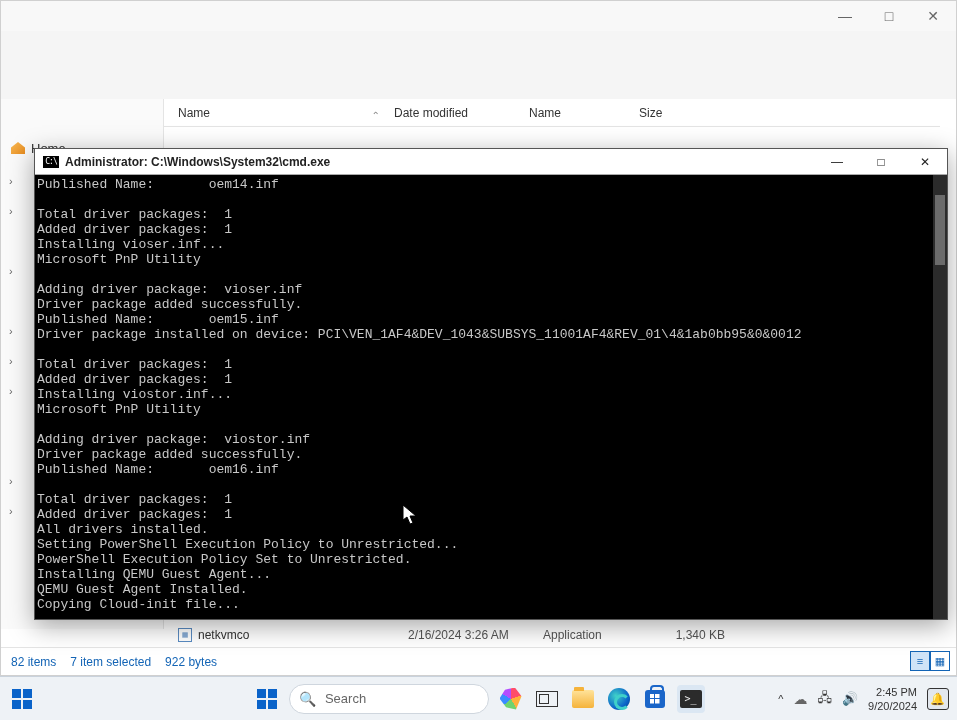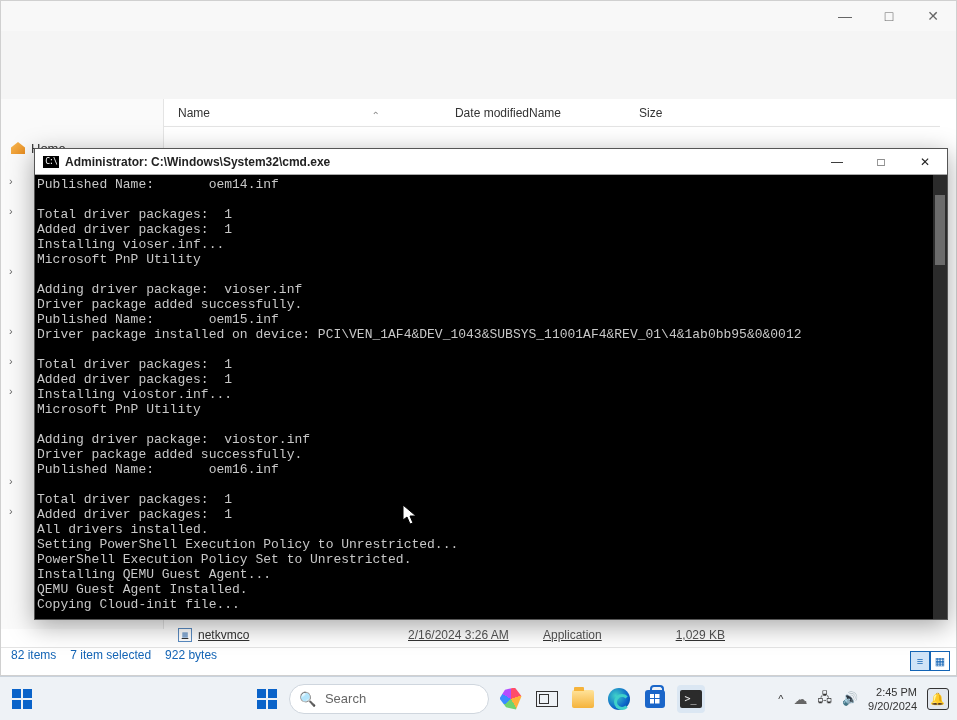--- a/index.html
+++ b/index.html
@@ -48,21 +48,21 @@
     background: #ffffff;
     border-bottom: 1px solid #e4e4e4;
     color: #333;
     font-size: 12px;
   }
   .col-name { flex: 0 0 230px; padding-left: 14px; position: relative; }
   .col-name .sort-caret {
     position: absolute; right: 14px; top: 4px;
     color: #888; font-size: 10px;
   }
-  .col-date { flex: 0 0 135px; text-align: right; }
+  .col-date { flex: 0 0 135px; }
   .col-type { flex: 0 0 110px; }
   .col-size { flex: 0 0 80px; }
   .explorer-sidebar {
     position: absolute;
     left: 0; top: 98px; width: 163px; bottom: 46px;
     background: #fafafa;
     border-right: 1px solid #e4e4e4;
   }
   .sidebar-home {
     position: absolute;
@@ -82,39 +82,38 @@
     left: 8px;
     color: #666;
     font-size: 11px;
   }
   .explorer-file-row {
     position: absolute;
     left: 163px; right: 16px; height: 20px;
     display: flex; align-items: center;
     font-size: 12px; color: #333;
     padding-left: 14px;
-    text-decoration: underline;
   }
   .file-icon {
     width: 14px; height: 14px; margin-right: 6px;
     border: 1px solid #5a8bc2;
     background: #fff;
     font-size: 7px; display:flex; align-items:center; justify-content:center;
     color:#5a8bc2;
   }
   .file-name { flex: 0 0 210px; }
   .file-date { flex: 0 0 135px; color:#555; }
   .file-type { flex: 0 0 110px; color:#555; }
   .file-size { flex: 0 0 80px; color:#555; text-align:right; padding-right:8px;}
   .explorer-status {
     position: absolute;
     left: 0; right: 0; bottom: 0; height: 28px;
     background: #fff;
     border-top: 1px solid #e4e4e4;
-    display: flex; align-items: flex-start;
+    display: flex; align-items: center;
     gap: 14px;
     padding-left: 10px;
     color: #1364b5;
     font-size: 12px;
   }
   .view-toggles {
     position:absolute; right:6px; top:3px;
     display:flex; gap:0;
   }
   .view-btn {
@@ -312,21 +311,21 @@
     <span class="sidebar-chevron" style="top:286px">›</span>
     <span class="sidebar-chevron" style="top:376px">›</span>
     <span class="sidebar-chevron" style="top:406px">›</span>
   </div>
 
   <div class="explorer-file-row" style="top:624px">
     <div class="file-icon">▦</div>
     <div class="file-name">netkvmco</div>
     <div class="file-date">2/16/2024 3:26 AM</div>
     <div class="file-type">Application</div>
-    <div class="file-size">1,029 KB</div>
+    <div class="file-size">1,340 KB</div>
   </div>
 
   <div class="explorer-status">
     <span>82 items</span>
     <span>7 item selected</span>
     <span>922 bytes</span>
     <div class="view-toggles">
       <div class="view-btn active">≡</div>
       <div class="view-btn">▦</div>
     </div>

